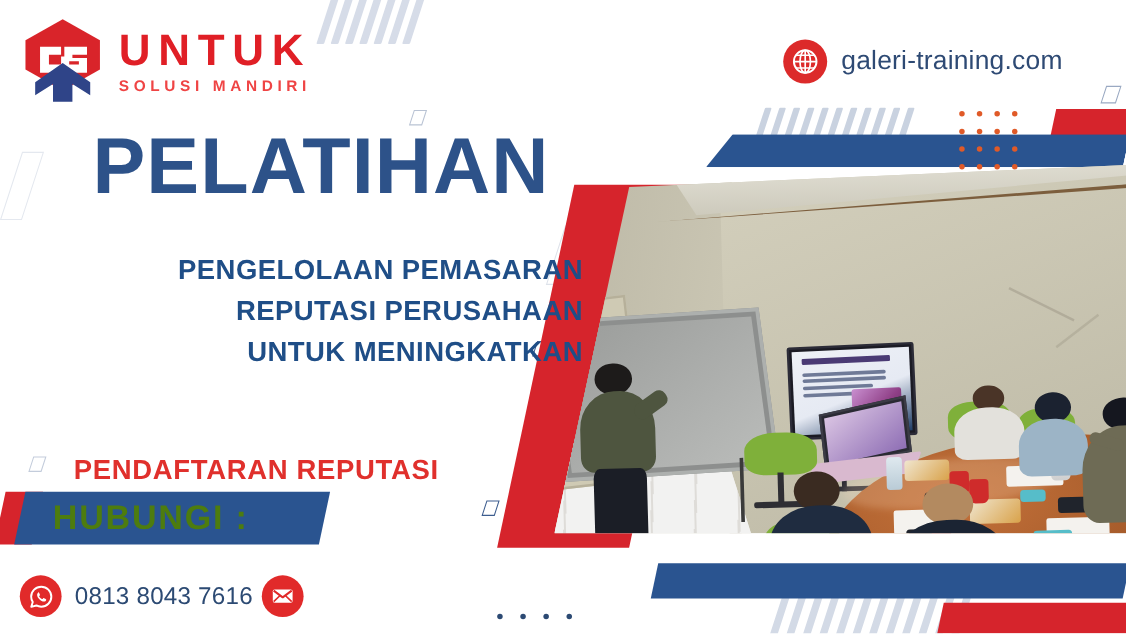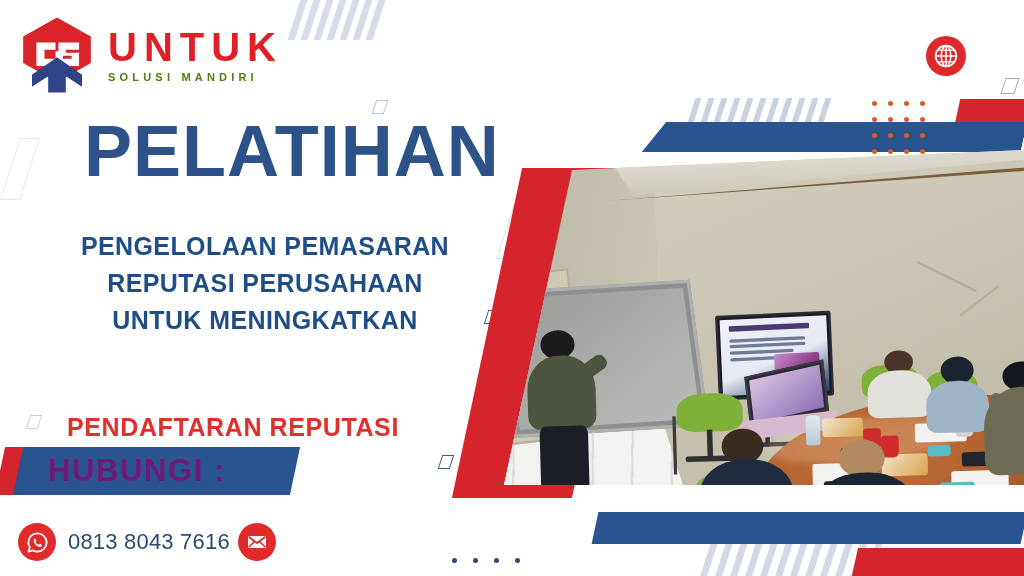--- a/index.html
+++ b/index.html
@@ -151,49 +151,49 @@
   .red-bar-bottom {
     position:absolute; left:855px; top:548px; width:190px; height:28px;
     background:#d6242c; z-index:5; transform:skewX(-12deg);
   }
 
   
   .logo-block { position:absolute; left:20px; top:16px; display:flex; align-items:center; gap:14px; z-index:12; }
   .logo-mark { width:74px; height:78px; flex:none; }
   .logo-text { line-height:1; }
   .logo-title { font-size:40px; font-weight:700; letter-spacing:7px; color:#e01f26; font-family:"Liberation Sans", sans-serif; }
-  .logo-sub { font-size:11px; font-weight:600; letter-spacing:4.2px; color:#4d7c0f; margin-top:5px; }
+  .logo-sub { font-size:14px; font-weight:600; letter-spacing:4.2px; color:#ef4444; margin-top:5px; }
 
   .site-block { position:absolute; right:58px; top:36px; display:flex; align-items:center; gap:13px; z-index:12; }
   .globe-badge { width:40px; height:40px; border-radius:50%; background:#dc2a2a; display:flex; align-items:center; justify-content:center; flex:none; }
   .site-text { font-size:24px; color:#2e4a74; letter-spacing:.2px; }
 
   
   .h-training {
     position:absolute; left:84px; top:115px; z-index:11;
     font-size:72px; font-weight:700; letter-spacing:1px; color:#2d5289; line-height:1;
   }
-  .h-sub { position:absolute; left:0; top:228px; width:530px; z-index:11; text-align:center; }
+  .h-sub { position:absolute; left:0; top:228px; width:530px; z-index:11; text-align:right; }
   .h-sub div { font-size:25px; font-weight:700; color:#1f4e87; letter-spacing:.4px; line-height:1.48; }
 
   .h-daftar {
     position:absolute; left:0; top:413px; width:466px; text-align:center; z-index:11;
     font-size:25px; font-weight:700; color:#e0302c; letter-spacing:.6px;
   }
 
   
   .hub-red { position:absolute; left:0; top:447px; width:34px; height:48px; background:#d6242c; z-index:10; transform:skewX(-12deg); }
   .hub-blue {
     position:absolute; left:18px; top:447px; width:277px; height:48px;
     background:#2a5490; z-index:11; transform:skewX(-12deg);
   }
   .hub-label {
     position:absolute; left:48px; top:447px; width:250px; height:48px; z-index:12;
     display:flex; align-items:center;
-    font-size:31px; font-weight:700; color:#701a75; letter-spacing:1.6px;
+    font-size:31px; font-weight:700; color:#4d7c0f; letter-spacing:1.6px;
   }
 
   
   .contacts { position:absolute; left:18px; top:523px; display:flex; align-items:center; z-index:12; }
   .contact { display:flex; align-items:center; gap:12px; }
   .cbadge { width:38px; height:38px; border-radius:50%; background:#e12a2a; display:flex; align-items:center; justify-content:center; flex:none; }
   .ctext { font-size:22px; color:#2c4a73; letter-spacing:.2px; white-space:nowrap; }
   .dots4 { position:absolute; left:452px; top:558px; display:flex; gap:16px; z-index:12; }
   .dots4 span { width:5px; height:5px; border-radius:50%; background:#2c4a73; }
 </style>
@@ -405,20 +405,21 @@
     <span class="globe-badge">
       <svg viewBox="0 0 24 24" width="26" height="26" aria-hidden="true">
         <circle cx="12" cy="12" r="9.5" fill="none" stroke="#fff" stroke-width="1.6"></circle>
         <ellipse cx="12" cy="12" rx="4.4" ry="9.5" fill="none" stroke="#fff" stroke-width="1.4"></ellipse>
         <line x1="2.5" y1="12" x2="21.5" y2="12" stroke="#fff" stroke-width="1.4"></line>
         <line x1="4" y1="6.6" x2="20" y2="6.6" stroke="#fff" stroke-width="1.2"></line>
         <line x1="4" y1="17.4" x2="20" y2="17.4" stroke="#fff" stroke-width="1.2"></line>
         <line x1="12" y1="2.5" x2="12" y2="21.5" stroke="#fff" stroke-width="1.4"></line>
       </svg>
     </span>
+    <span class="site-text">galeri-training.com</span>
   </div>
 
   <div class="h-training">PELATIHAN</div>
 
   <div class="h-sub">
     <div>PENGELOLAAN PEMASARAN</div>
     <div>REPUTASI PERUSAHAAN</div>
     <div>UNTUK MENINGKATKAN</div>
   </div>
 

